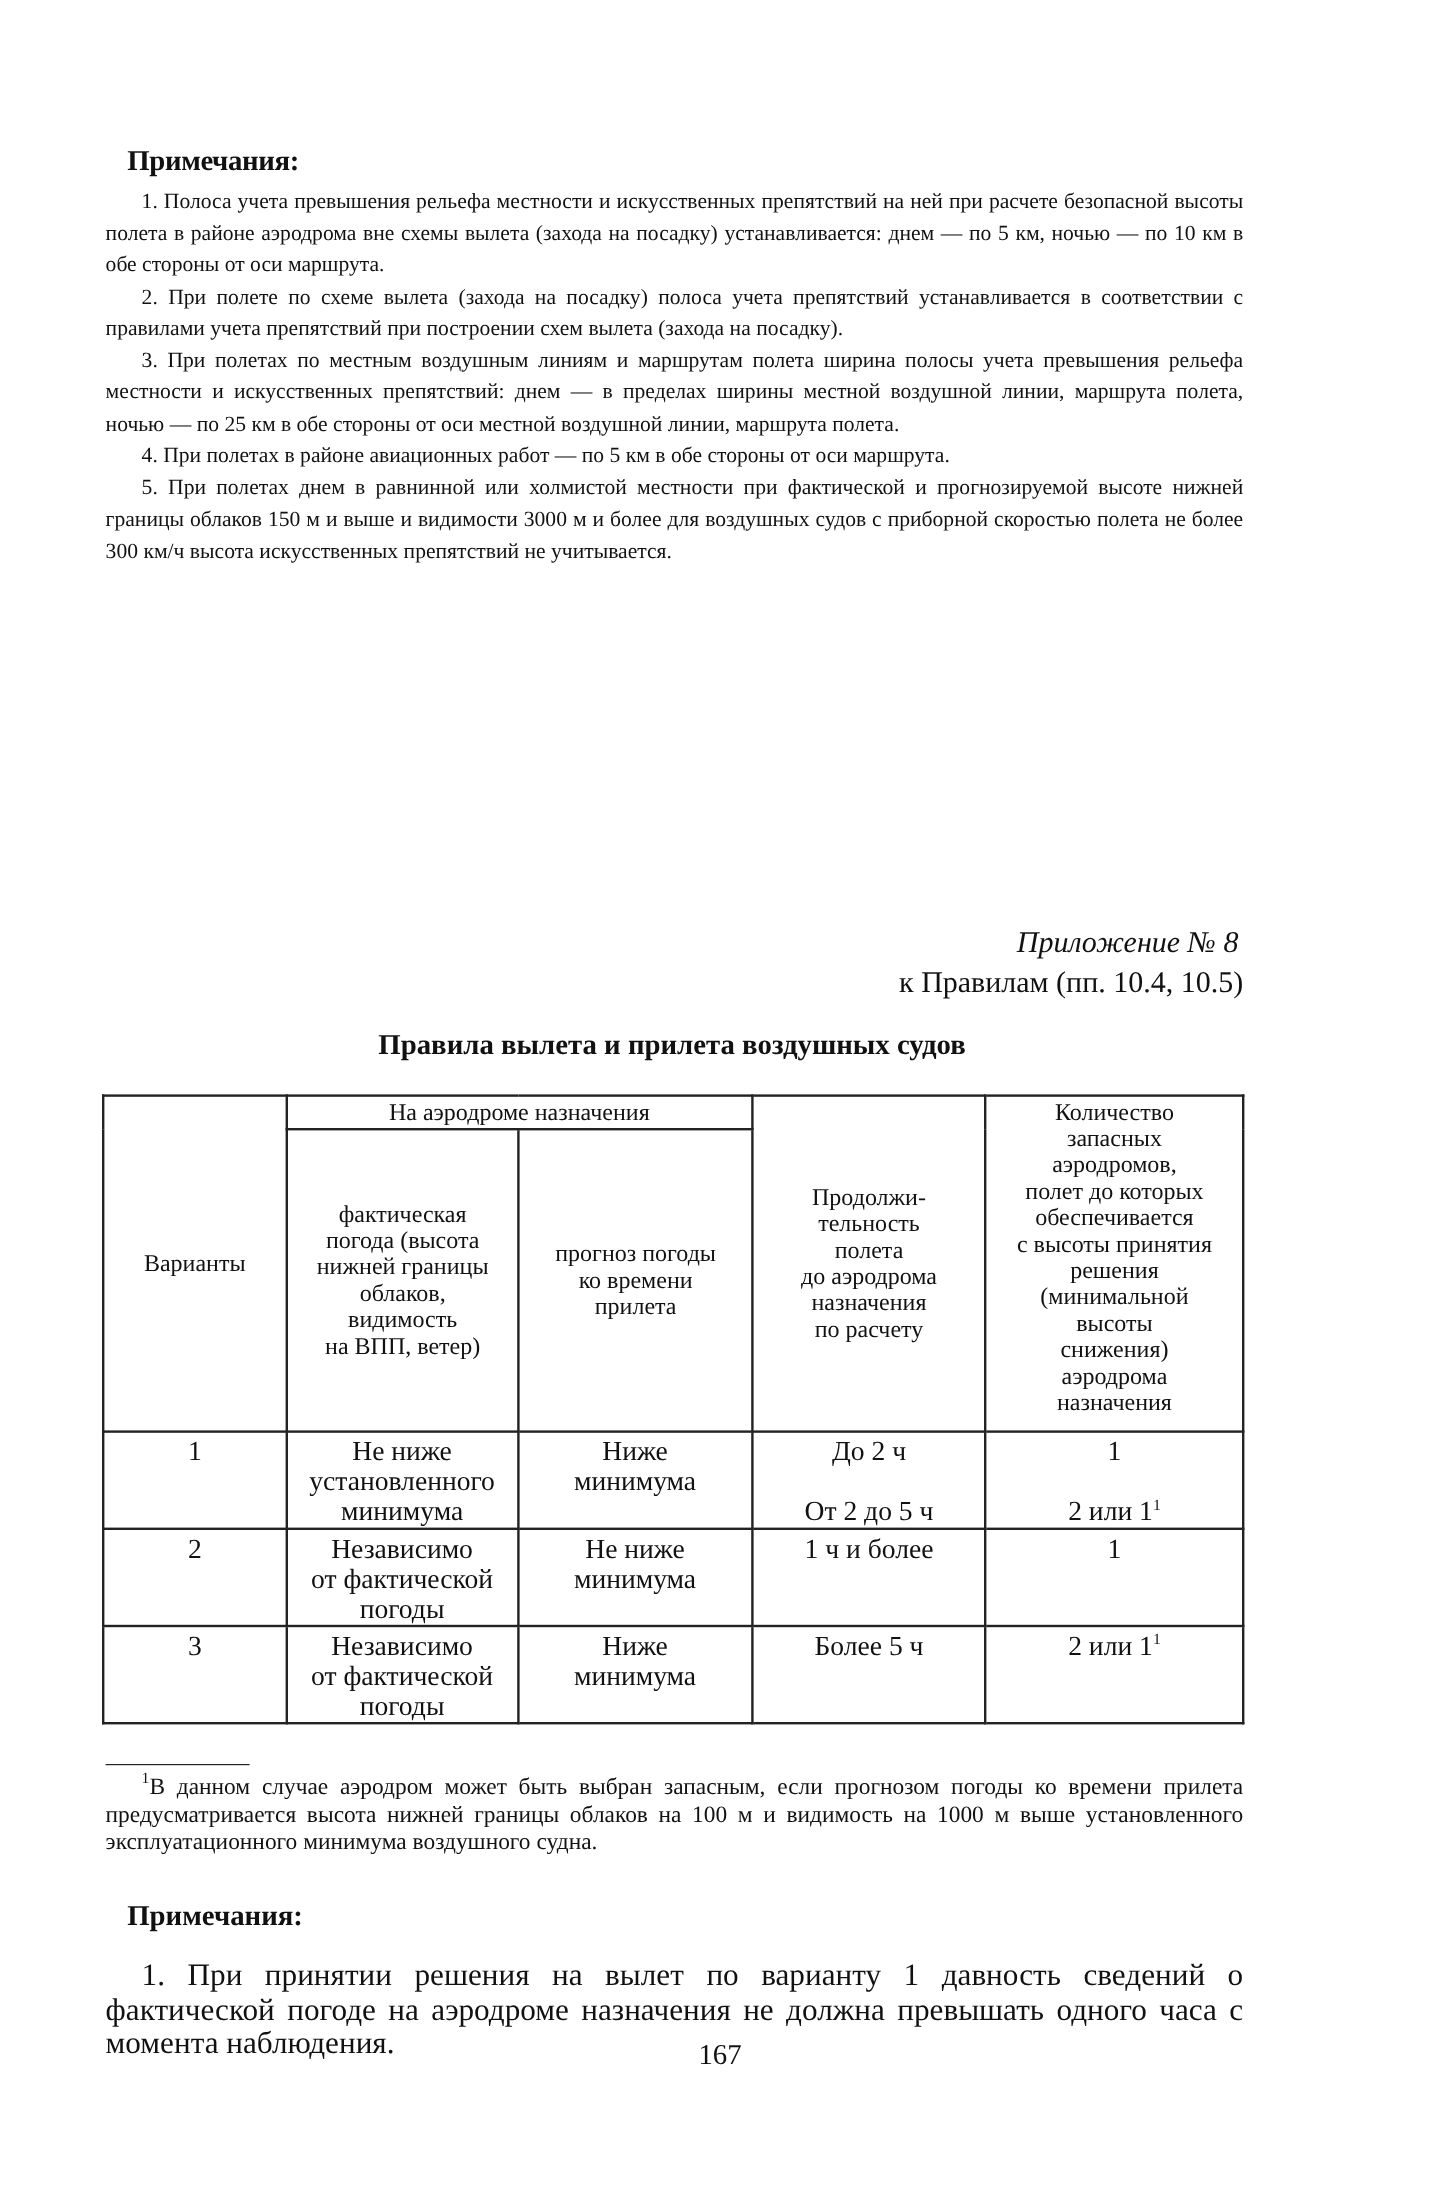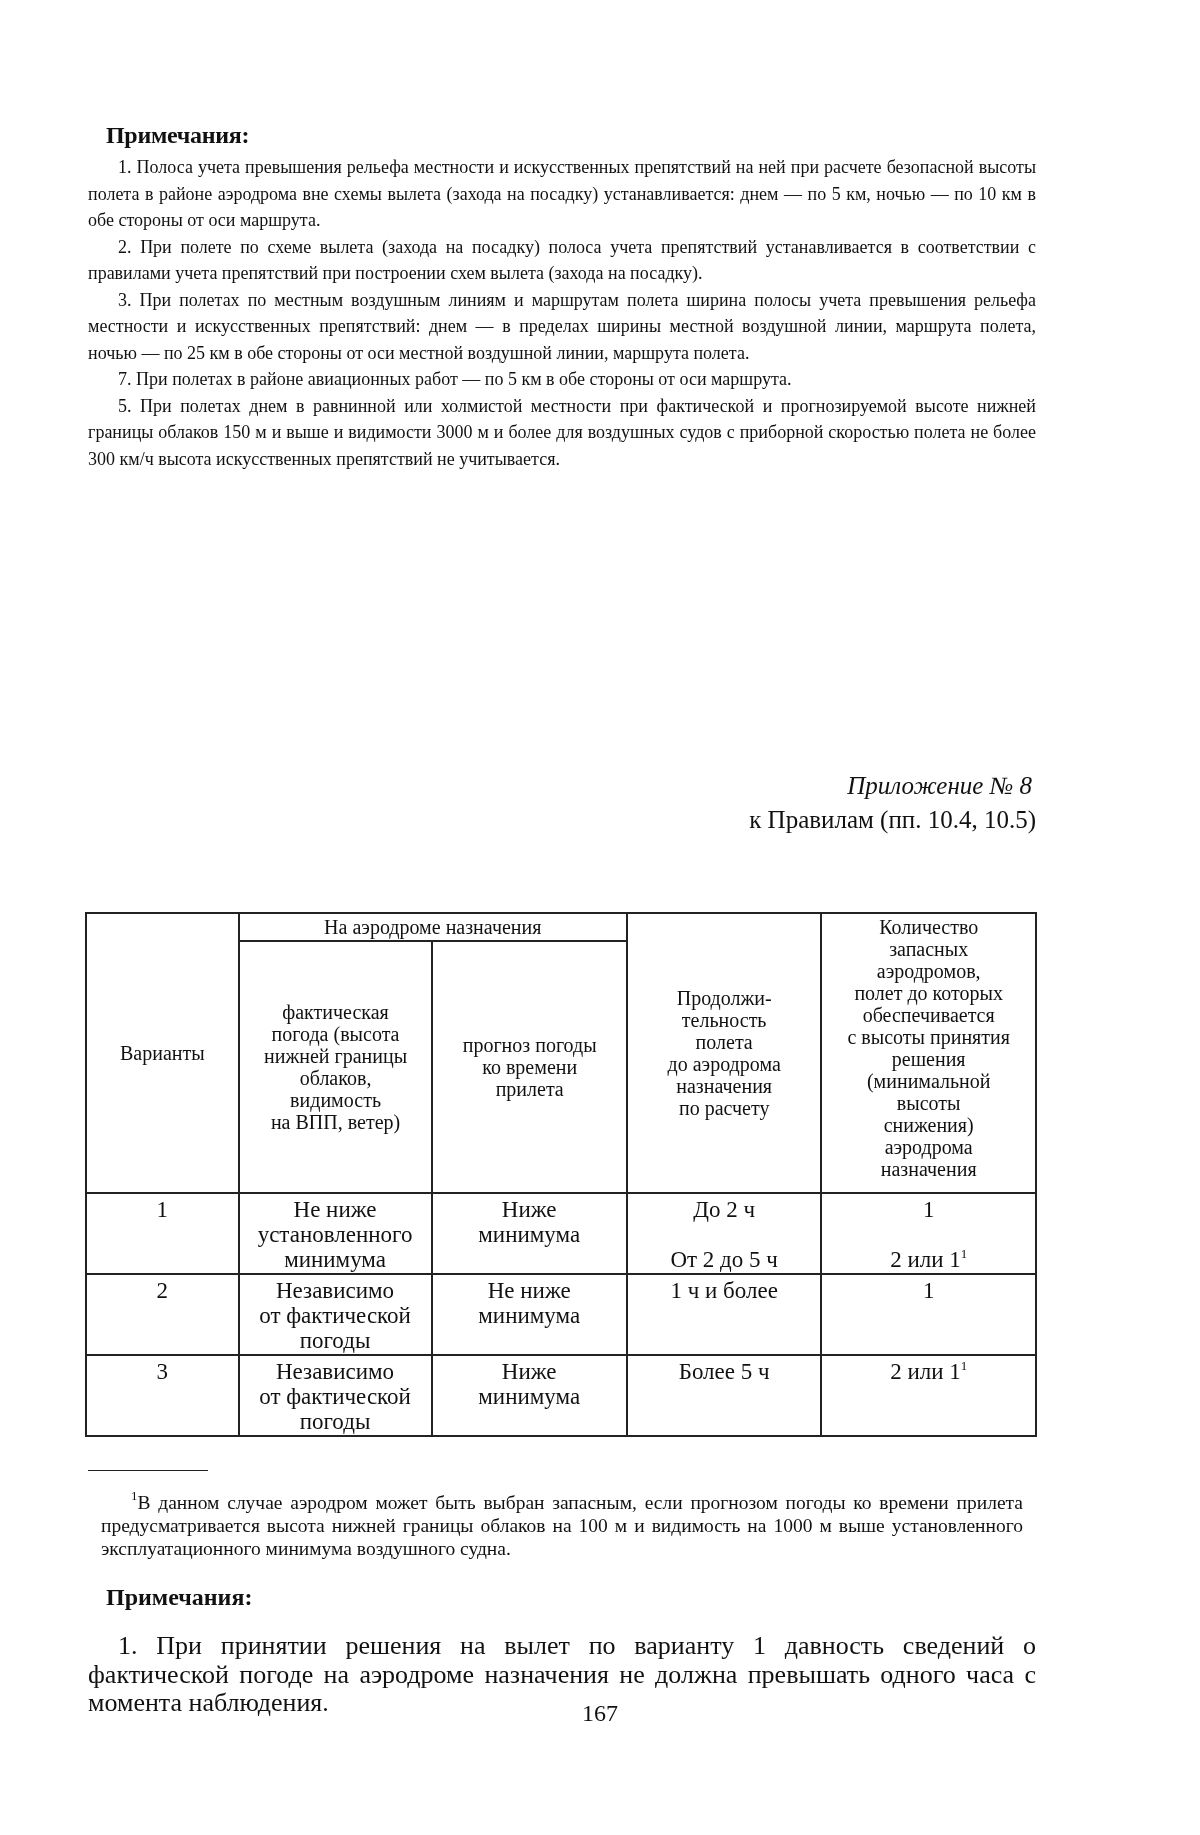--- a/index.html
+++ b/index.html
@@ -52,21 +52,21 @@
   sup { font-size: 13px; vertical-align: 9px; line-height: 0; }
 
   .footnote-rule {
     position: absolute; left: 88px; top: 1470px; width: 120px; height: 0;
     border-top: 1.5px solid #222;
   }
   .footnote {
     position: absolute; left: 88px; width: 948px; top: 1478px;
     font-size: 19.5px; line-height: 23px; text-align: justify;
   }
-  .footnote p { margin: 13px; text-indent: 30px; }
+  .footnote p { margin: 0; text-indent: 30px; }
 
   .notes-title-2 {
     position: absolute; left: 106px; top: 1584px;
     font-weight: bold; font-size: 24px;
   }
   #notes-bottom { top: 1616px; font-size: 26px; line-height: 28.5px; margin-top: 16px; }
 
   .page-number {
     position: absolute; left: 0; width: 1200px; top: 1700px; text-align: center;
     font-size: 24px; padding-left: 0;
@@ -75,27 +75,28 @@
 </head>
 <body>
 
 <div class="page">
 
   <div class="notes-title">Примечания:</div>
   <div class="body-text" id="notes-top">
     <p>1. Полоса учета превышения рельефа местности и искусственных препятствий на ней при расчете безопасной высоты полета в районе аэродрома вне схемы вылета (захода на посадку) устанавливается: днем — по 5 км, ночью — по 10 км в обе стороны от оси маршрута.</p>
     <p>2. При полете по схеме вылета (захода на посадку) полоса учета препятствий устанавливается в соответствии с правилами учета препятствий при построении схем вылета (захода на посадку).</p>
     <p>3. При полетах по местным воздушным линиям и маршрутам полета ширина полосы учета превышения рельефа местности и искусственных препятствий: днем — в пределах ширины местной воздушной линии, маршрута полета, ночью — по 25 км в обе стороны от оси местной воздушной линии, маршрута полета.</p>
-    <p>7. При полетах в районе авиационных работ — по 5 км в обе стороны от оси маршрута.</p>
+    <p>4. При полетах в районе авиационных работ — по 5 км в обе стороны от оси маршрута.</p>
     <p>5. При полетах днем в равнинной или холмистой местности при фактической и прогнозируемой высоте нижней границы облаков 150 м и выше и видимости 3000 м и более для воздушных судов с приборной скоростью полета не более 300 км/ч высота искусственных препятствий не учитывается.</p>
   </div>
 
   <div class="appendix-label">Приложение № 8</div>
   <div class="appendix-ref">к Правилам (пп. 10.4, 10.5)</div>
 
+  <div class="table-title">Правила вылета и прилета воздушных судов</div>
 
   <table class="rules">
     <colgroup>
       <col style="width:153px">
         <col style="width:194px">
         <col style="width:195px">
         <col style="width:195px">
         <col style="width:215px">
     </colgroup>
     <thead>

